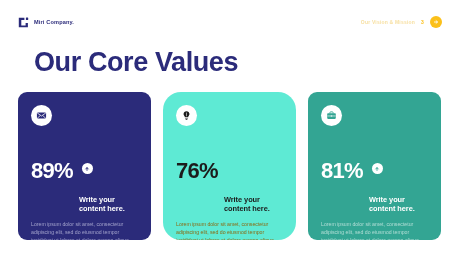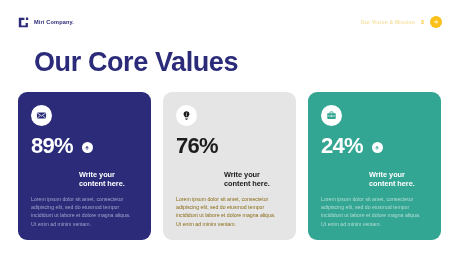--- a/index.html
+++ b/index.html
@@ -107,39 +107,38 @@
   .card {
     width: 133px;
     height: 148px;
     border-radius: 9px;
     box-sizing: border-box;
     padding: 13px 13px 0 13px;
     position: relative;
     overflow: hidden;
   }
   .card.navy  { background: #2b2b7a; }
-  .card.amber { background: #e5e5e5; }
+  .card.amber { background: #5eead4; border-radius: 18px; }
   .card.teal  { background: #33a593; }
 
   .card-icon {
     width: 21px;
     height: 21px;
     border-radius: 50%;
     background: #ffffff;
     display: flex;
     align-items: center;
     justify-content: center;
   }
   .card-icon svg { display: block; }
 
   .stat-row {
     display: flex;
-    align-items: center;
     gap: 9px;
-    margin-top: 9px;
+    margin-top: 34px;
   }
   .stat-value {
     font-size: 22px;
     line-height: 22px;
     font-weight: 800;
     letter-spacing: -0.7px;
   }
   .stat-badge {
     width: 11px;
     height: 11px;
@@ -254,21 +253,21 @@
     <div class="card teal">
       <div class="card-icon">
         <svg width="11" height="11" viewBox="0 0 12 12">
           <rect x="1.3" y="3.5" width="9.4" height="6.2" rx="0.9" fill="#33a593"></rect>
           <path d="M4.3 3.5 V2.7 C4.3 2.3 4.6 2.0 5.0 2.0 H7.0 C7.4 2.0 7.7 2.3 7.7 2.7 V3.5" stroke="#33a593" stroke-width="0.95" fill="none" stroke-linecap="round"></path>
           <rect x="5.2" y="5.9" width="1.6" height="1.3" rx="0.3" fill="#ffffff"></rect>
           <path d="M1.5 6.5 H10.5" stroke="#ffffff" stroke-width="0.7"></path>
         </svg>
       </div>
       <div class="stat-row">
-        <span class="stat-value">24%</span>
+        <span class="stat-value">81%</span>
         <span class="stat-badge">
           <svg width="6" height="6" viewBox="0 0 6 6">
             <path d="M3 4.4 V1.7 M1.7 3 L3 1.6 L4.3 3" stroke="#33a593" stroke-width="0.9" fill="none" stroke-linecap="round" stroke-linejoin="round"></path>
           </svg>
         </span>
       </div>
       <div class="card-heading">Write your content here.</div>
       <div class="card-body">Lorem ipsum dolor sit amet, consectetur adipiscing elit, sed do eiusmod tempor incididunt ut labore et dolore magna aliqua. Ut enim ad minim veniam.</div>
     </div>
 

